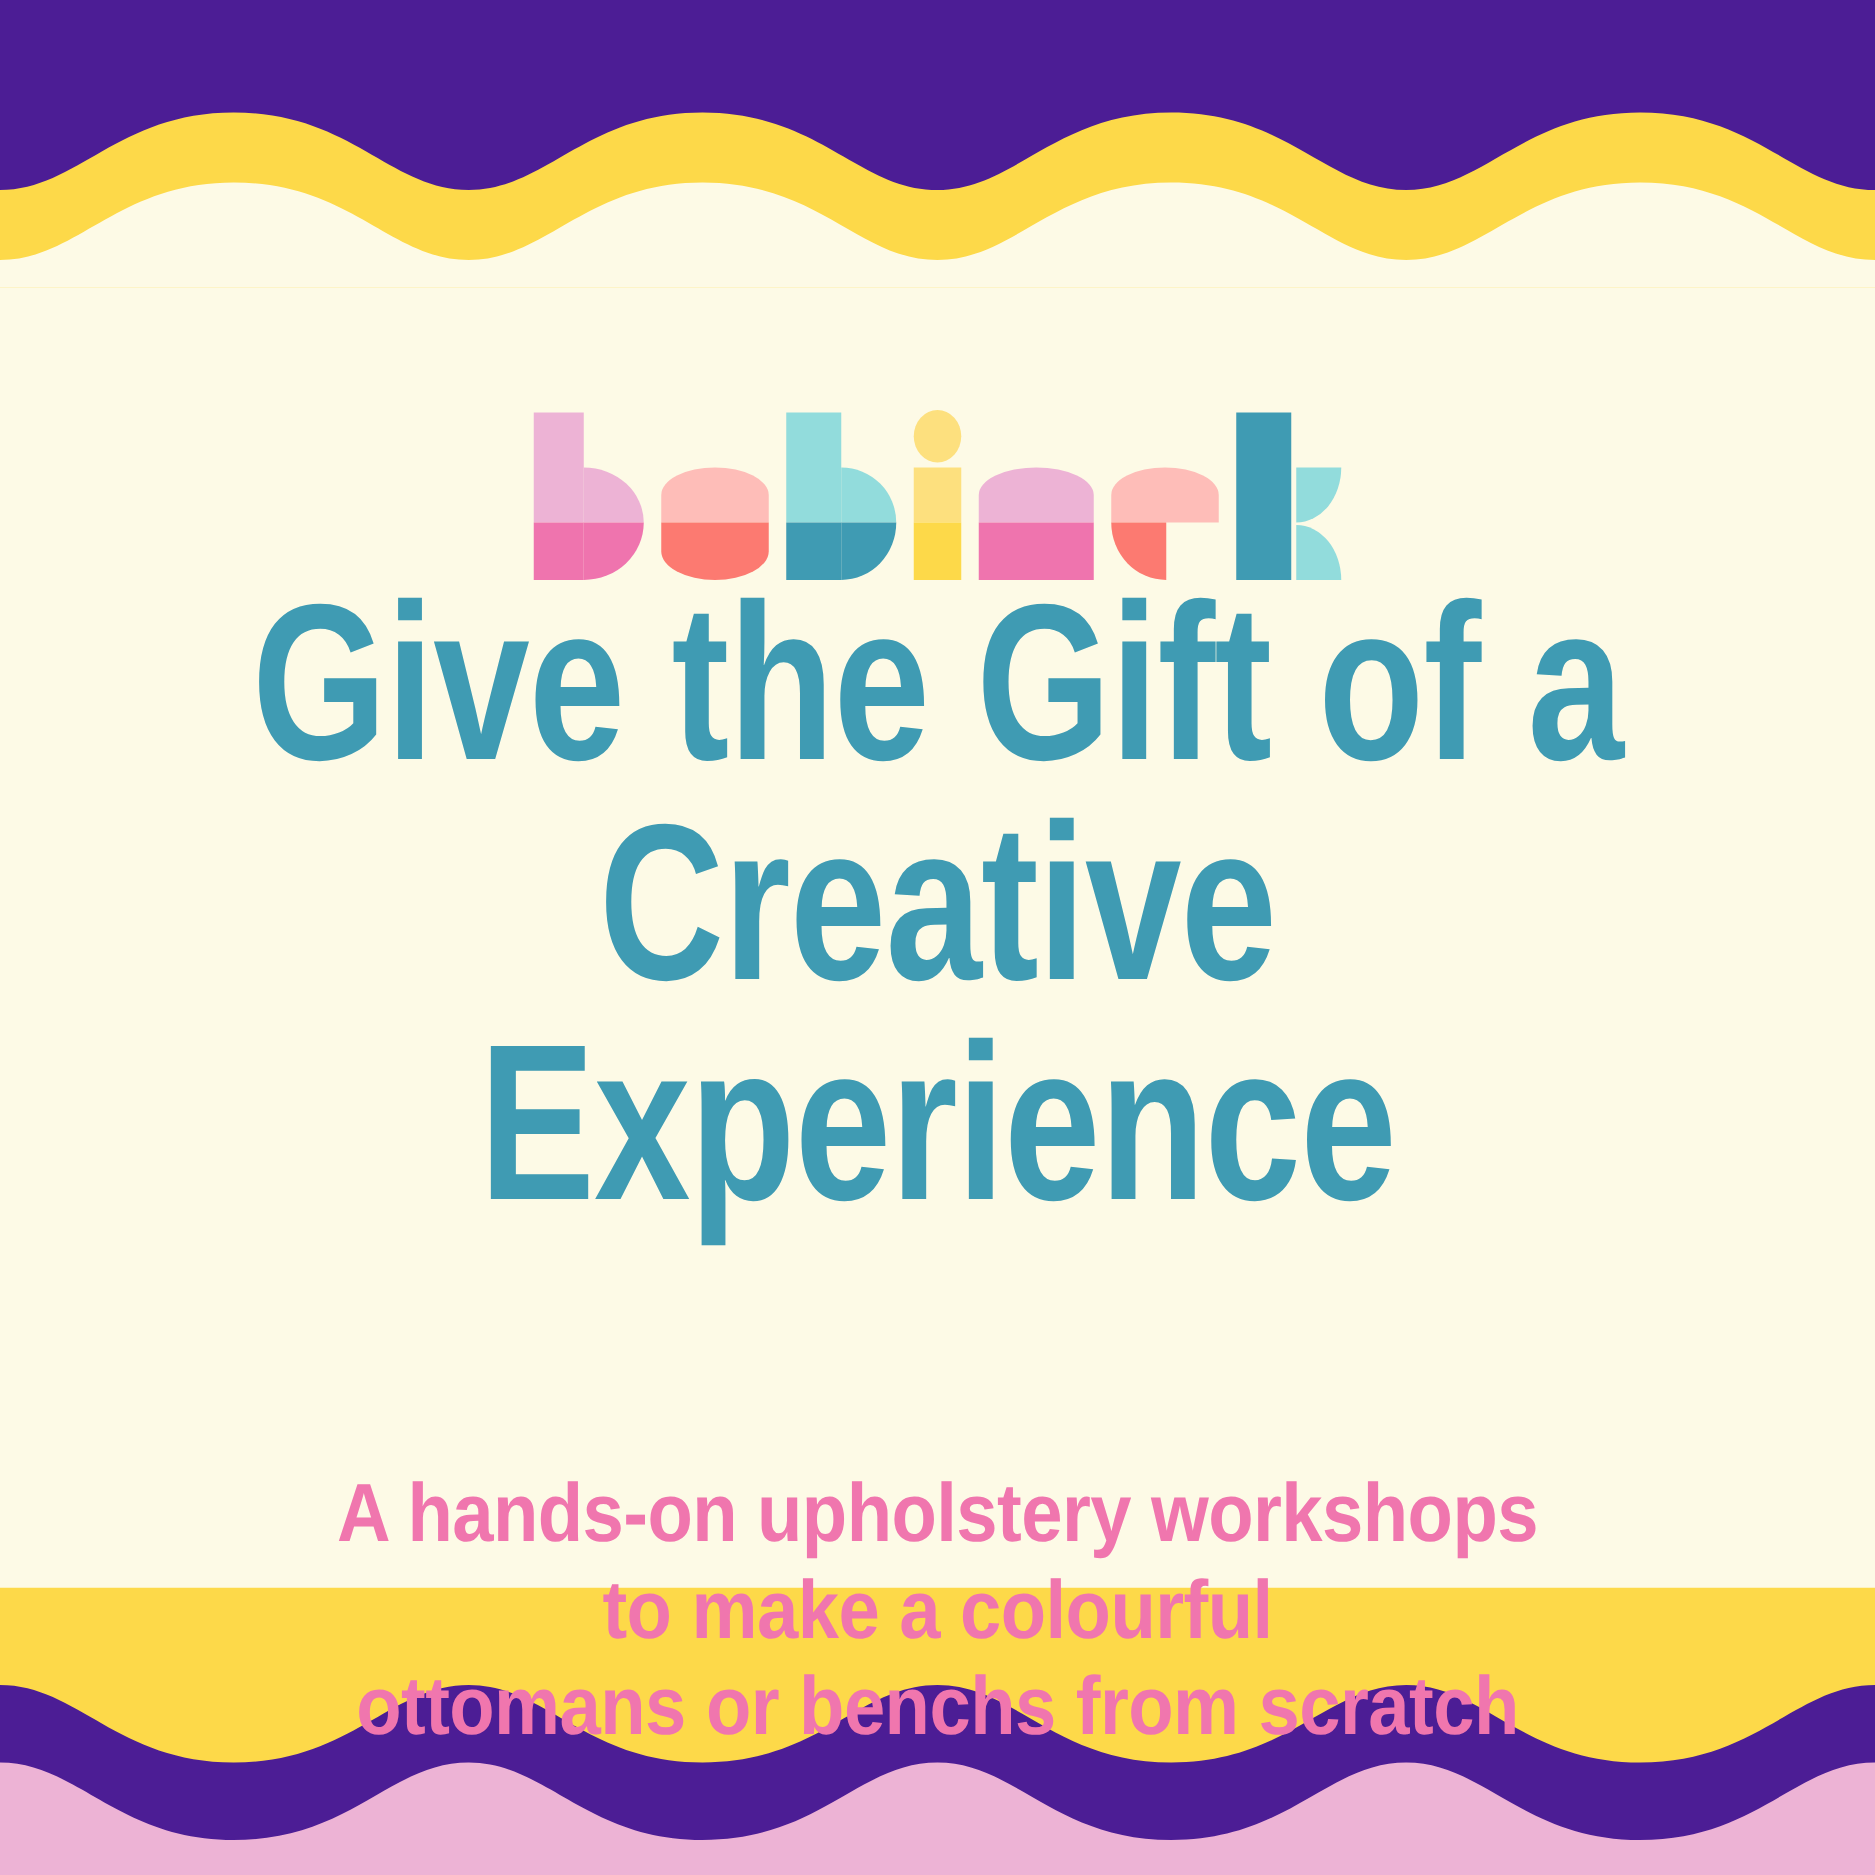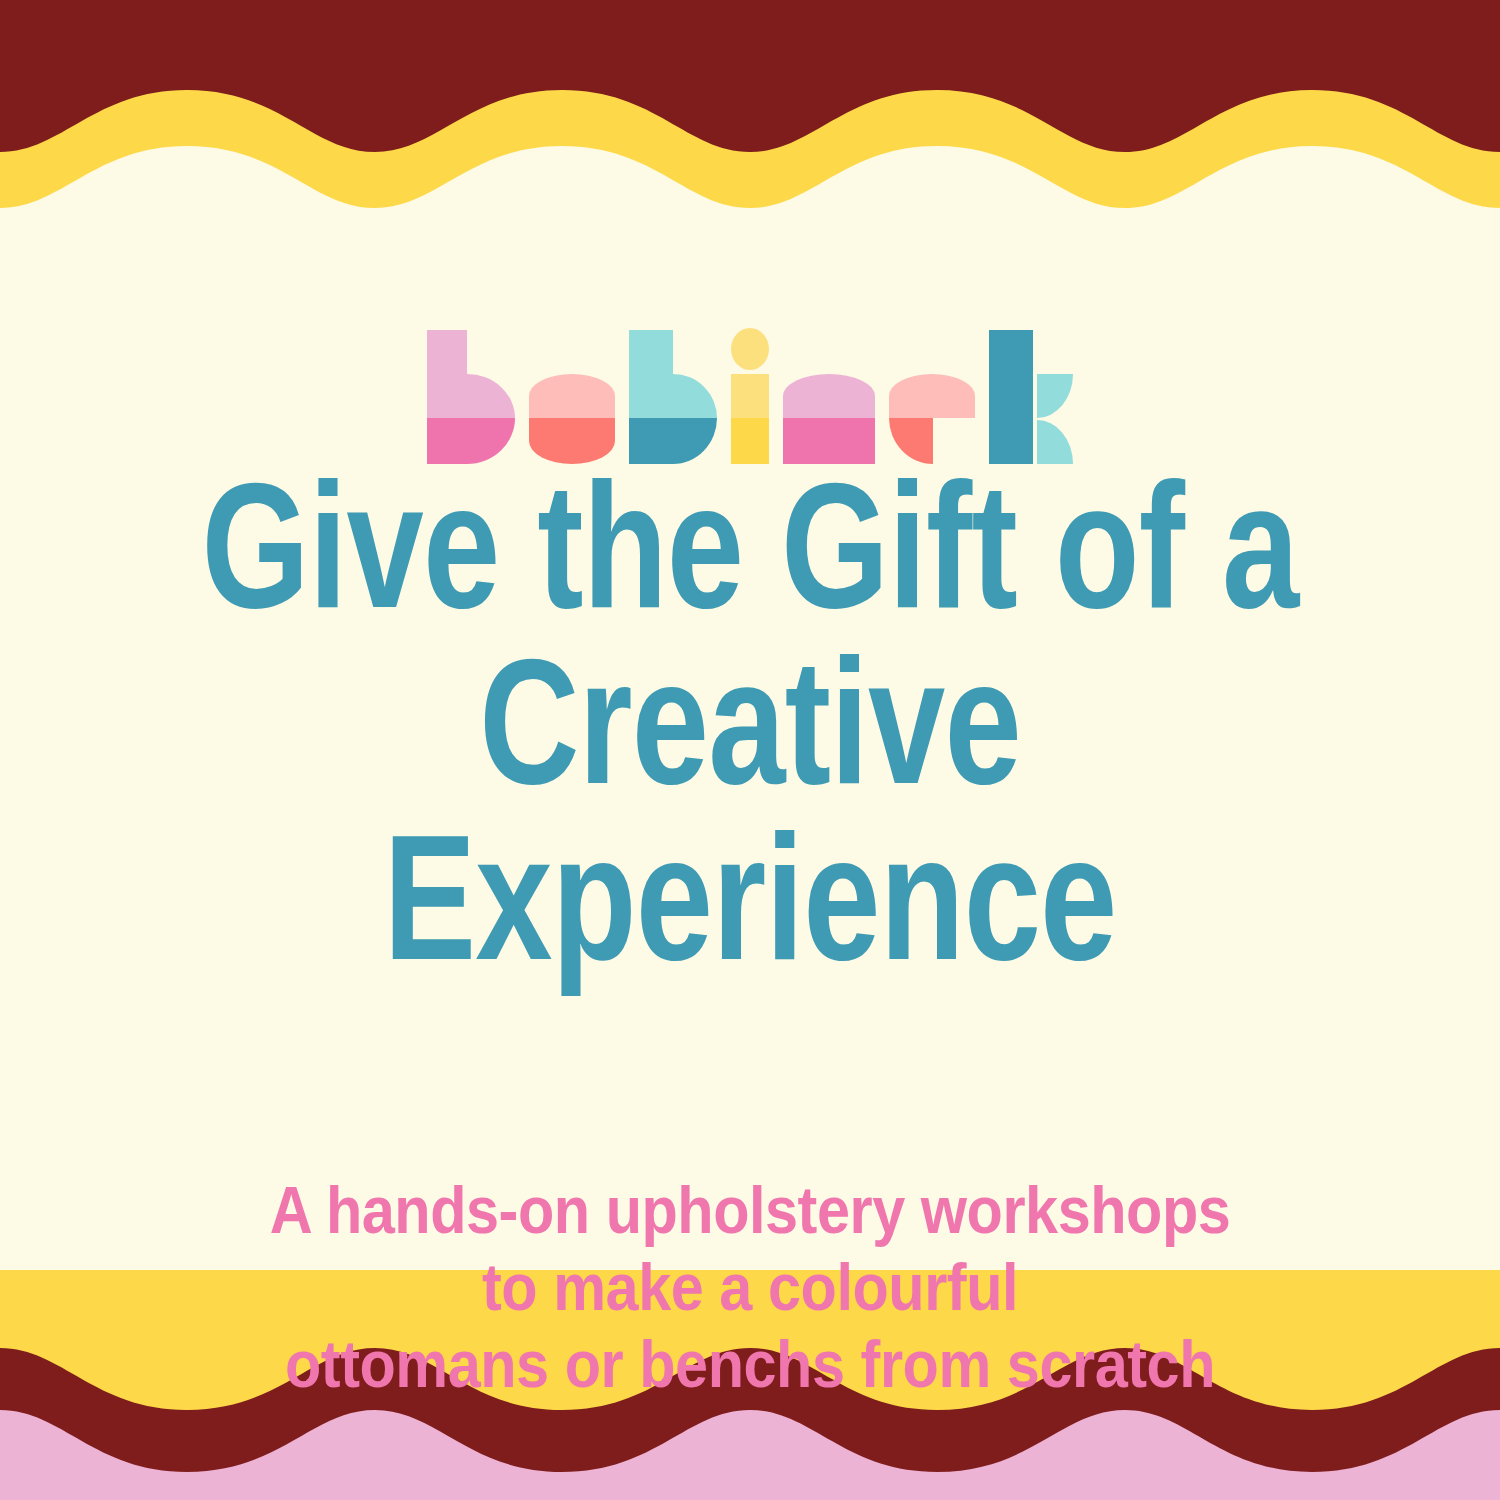--- a/index.html
+++ b/index.html
@@ -5,21 +5,21 @@
   html, body {
     margin: 0;
     padding: 0;
     background: #ffffff;
   }
   #poster {
     position: relative;
     width: 1500px;
     height: 1500px;
     overflow: hidden;
-    background: #7f1d1d;
+    background: #4c1d95;
     font-family: "Liberation Sans", sans-serif;
   }
 
   
   .wave-layer {
     position: absolute;
     left: 0;
     width: 1500px;
     pointer-events: none;
   }

